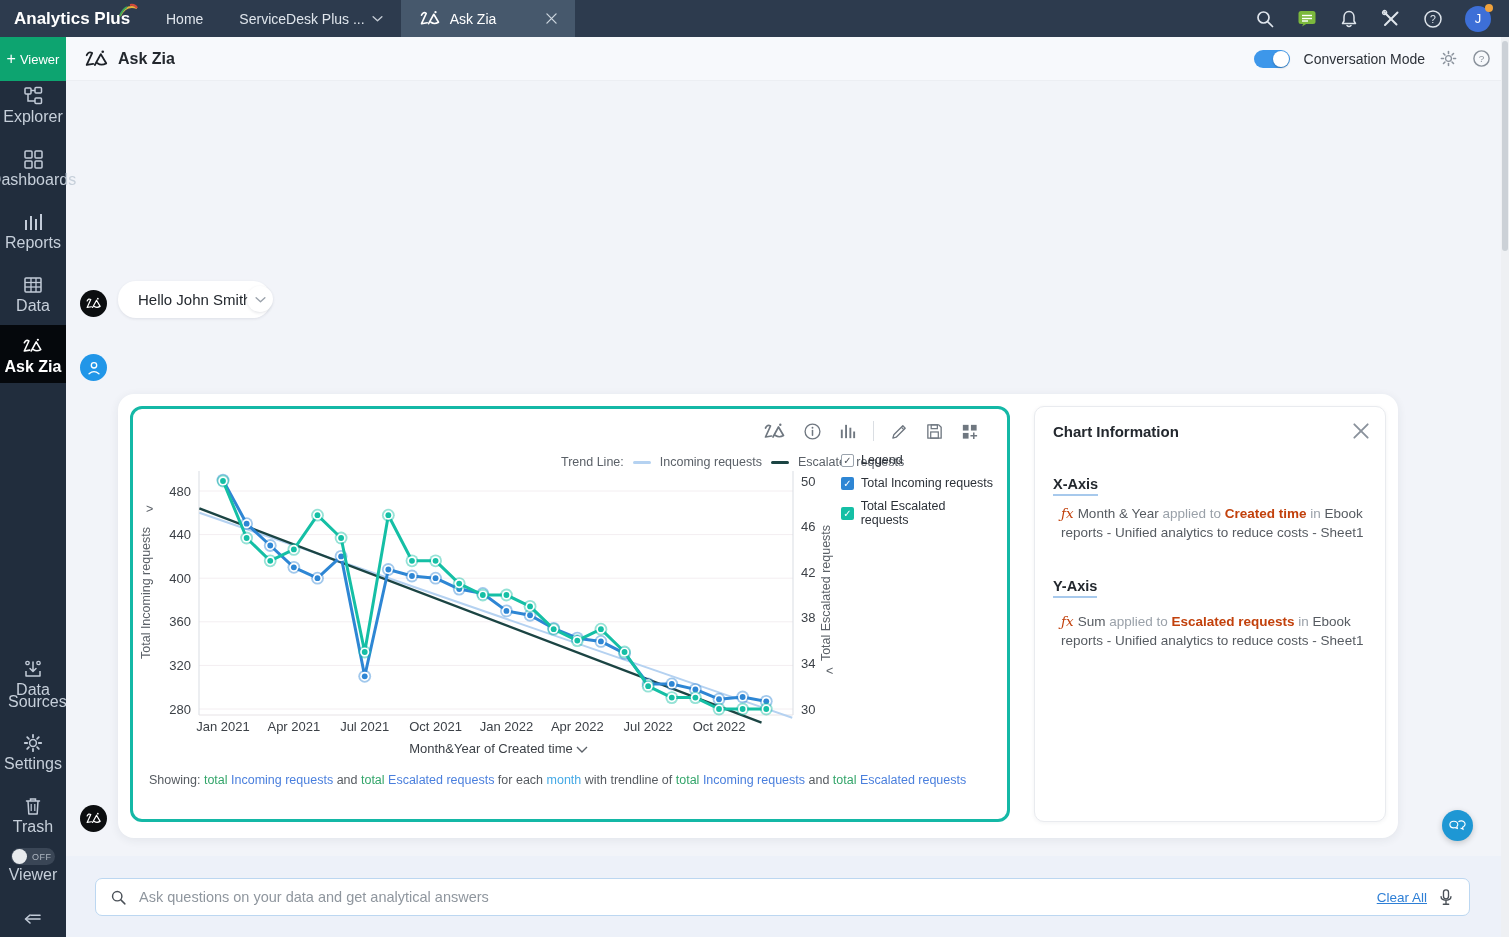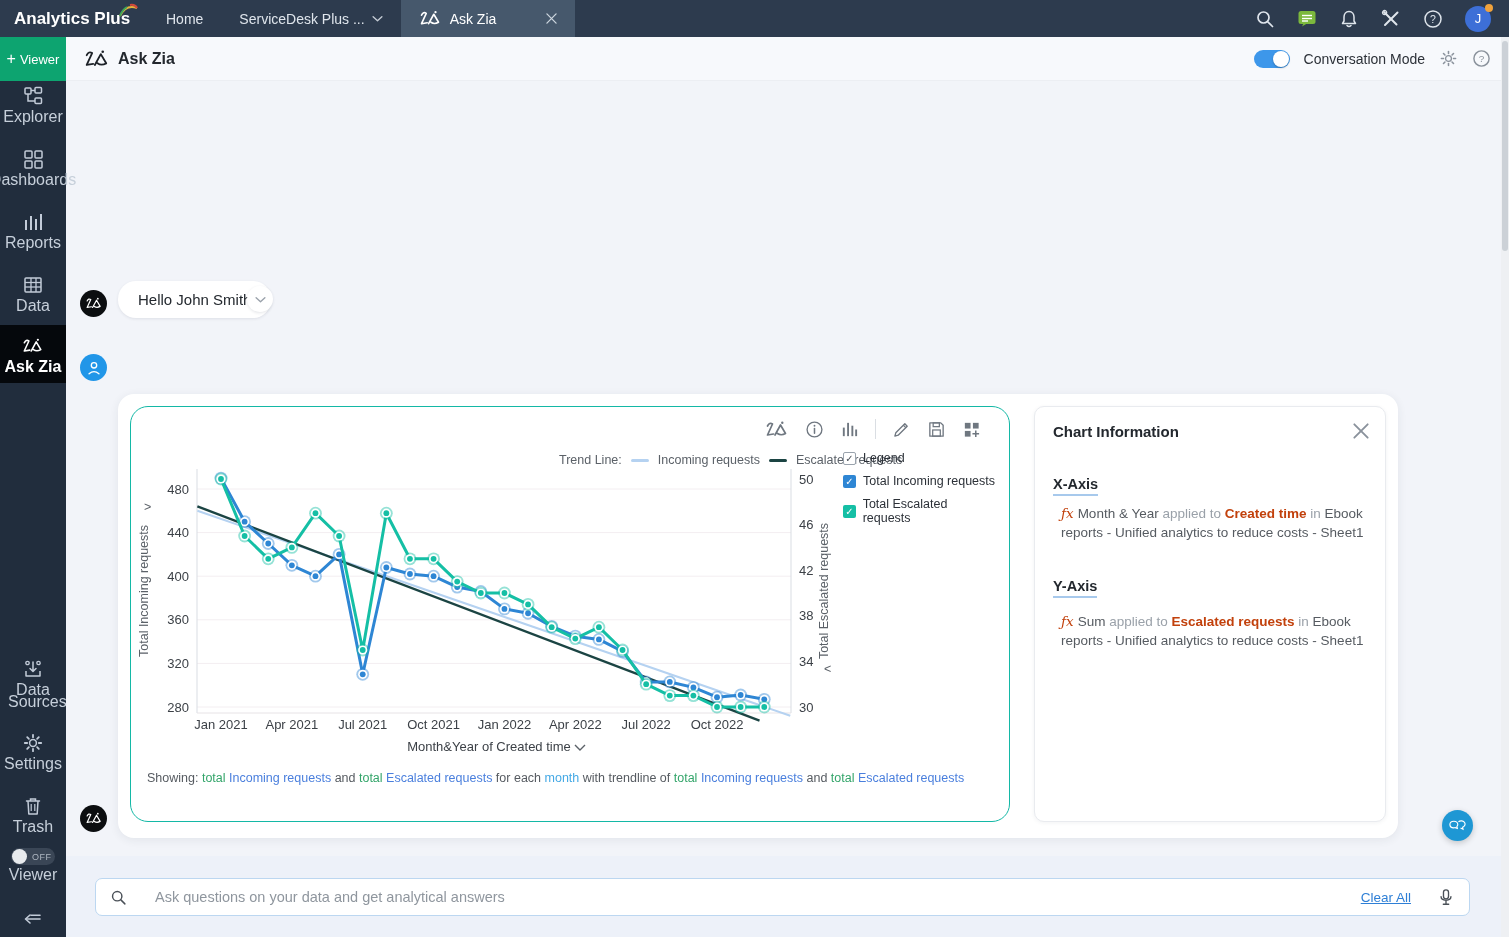--- a/index.html
+++ b/index.html
@@ -49,21 +49,21 @@
   
   .chat-area { position:absolute; left:66px; top:81px; width:1443px; height:775px; }
   .msg-avatar { position:absolute; width:27px; height:27px; border-radius:50%; display:flex; align-items:center; justify-content:center; }
   .zia-av { background:#0c0e10; color:#fff; }
   .user-av { background:#2196e8; color:#fff; }
   .bubble { position:absolute; background:#fff; border-radius:18px; box-shadow:0 1px 3px rgba(40,50,70,.10); font-size:15px; color:#23282e; display:flex; align-items:center; padding:0 20px; }
   .chev-btn { position:absolute; width:26px; height:26px; border-radius:50%; background:#fff; box-shadow:0 1px 3px rgba(40,50,70,.12); display:flex; align-items:center; justify-content:center; color:#9aa2ab; cursor:pointer; }
 
   
   .response { position:absolute; left:52px; top:313px; width:1280px; height:444px; background:#fff; border-radius:16px; box-shadow:0 2px 10px rgba(40,50,70,.08); }
-  .chart-card { position:absolute; left:12px; top:12px; width:880px; height:416px; border:1px solid #14b8a6; border-radius:18px; background:#fff; }
+  .chart-card { position:absolute; left:12px; top:12px; width:880px; height:416px; border:3px solid #14b8a6; border-radius:12px; background:#fff; }
   .info-card { position:absolute; left:916px; top:12px; width:352px; height:416px; border:1px solid #e9ebef; border-radius:10px; background:#fff; box-shadow:0 1px 4px rgba(40,50,70,.06); padding:16px 18px; }
 
   
   .chart-toolbar { position:absolute; top:12px; right:28px; display:flex; align-items:center; gap:16px; color:#6f7780; }
   .chart-toolbar .ci { width:19px; height:19px; cursor:pointer; }
   .chart-toolbar .sep { width:1px; height:20px; background:#dadee3; }
   .trend-legend { position:absolute; top:46px; left:428px; display:flex; align-items:center; gap:9px; font-size:12.5px; color:#5b6168; }
   .trend-legend .dash { width:18px; height:3px; border-radius:2px; }
   .legend-box { position:absolute; top:44px; right:14px; width:152px; font-size:12.5px; color:#2c3138; }
   .legend-row { display:flex; align-items:center; gap:7px; margin-bottom:9px; cursor:pointer; }
@@ -80,21 +80,21 @@
   .axis-head { display:inline-block; font-size:14.5px; font-weight:bold; color:#23282e; border-bottom:2px solid #a7c9ec; padding-bottom:2px; margin-top:36px; cursor:pointer; }
   .fx-line { font-size:13.5px; color:#3c4147; line-height:19px; margin:8px 0 0 8px; }
   .fx { font-family:"DejaVu Serif",serif; font-style:italic; color:#c2410c; margin-right:4px; }
   .seg-gray { color:#9aa1a9; } .seg-bold { font-weight:bold; color:#c2410c; }
 
   
   .float-chat { position:absolute; left:1376px; top:729px; width:31px; height:31px; border-radius:50%; background:#1e97d4; color:#fff; display:flex; align-items:center; justify-content:center; box-shadow:0 2px 6px rgba(0,0,0,.2); cursor:pointer; }
 
   
   .footer { position:absolute; left:66px; top:856px; width:1443px; height:81px; background:#edf1f9; }
-  .ask-input { position:absolute; left:29px; top:22px; width:1375px; height:38px; background:#fff; border:1.5px solid #bcd7f1; border-radius:7px; display:flex; align-items:center; padding:8px 14px; gap:26px; }
+  .ask-input { position:absolute; left:29px; top:22px; width:1375px; height:38px; background:#fff; border:1.5px solid #bcd7f1; border-radius:7px; display:flex; align-items:center; padding:8px 14px; gap:10px; }
   .ask-input input { flex:1; border:none; outline:none; font-size:14.5px; color:#33383f; font-family:inherit; background:transparent; }
   .ask-input input::placeholder { color:#8f969e; }
   .clear-all { font-size:13.5px; color:#2e7fd6; text-decoration:underline; cursor:pointer; white-space:nowrap; }
   .mic { width:18px; height:18px; color:#4a5057; cursor:pointer; }
   .search-sm { width:17px; height:17px; color:#4a5057; }
 
   .scrollbar { position:absolute; right:0; top:37px; width:8px; height:900px; background:#eef0f3; }
   .scrollbar .thumb { position:absolute; top:4px; left:1px; width:6px; height:210px; border-radius:3px; background:#ccd1d7; }
 
   

